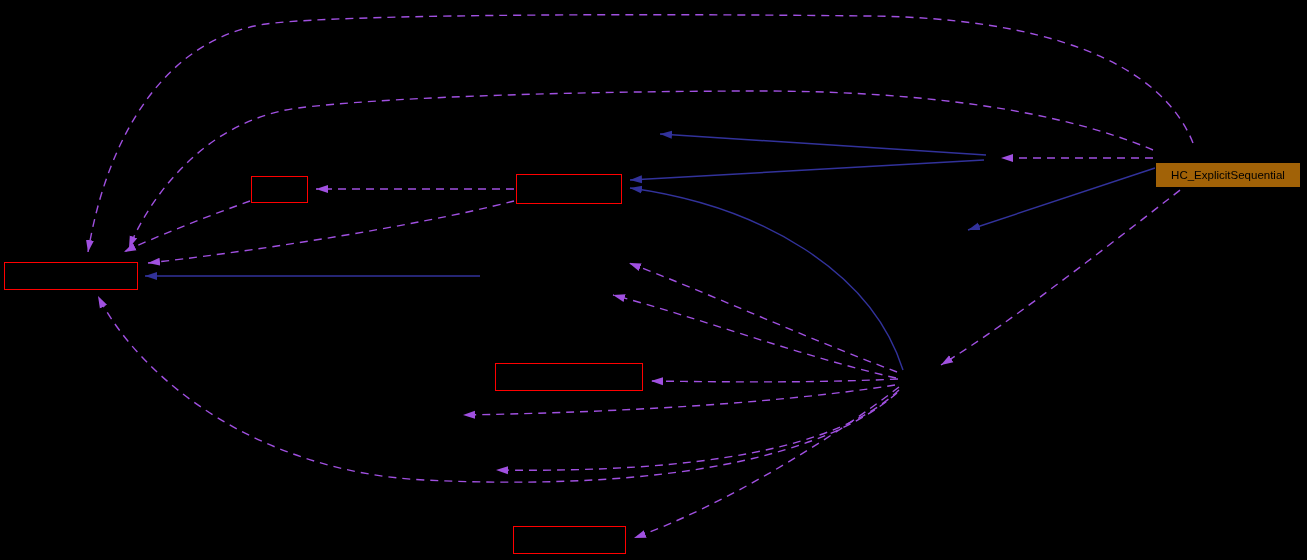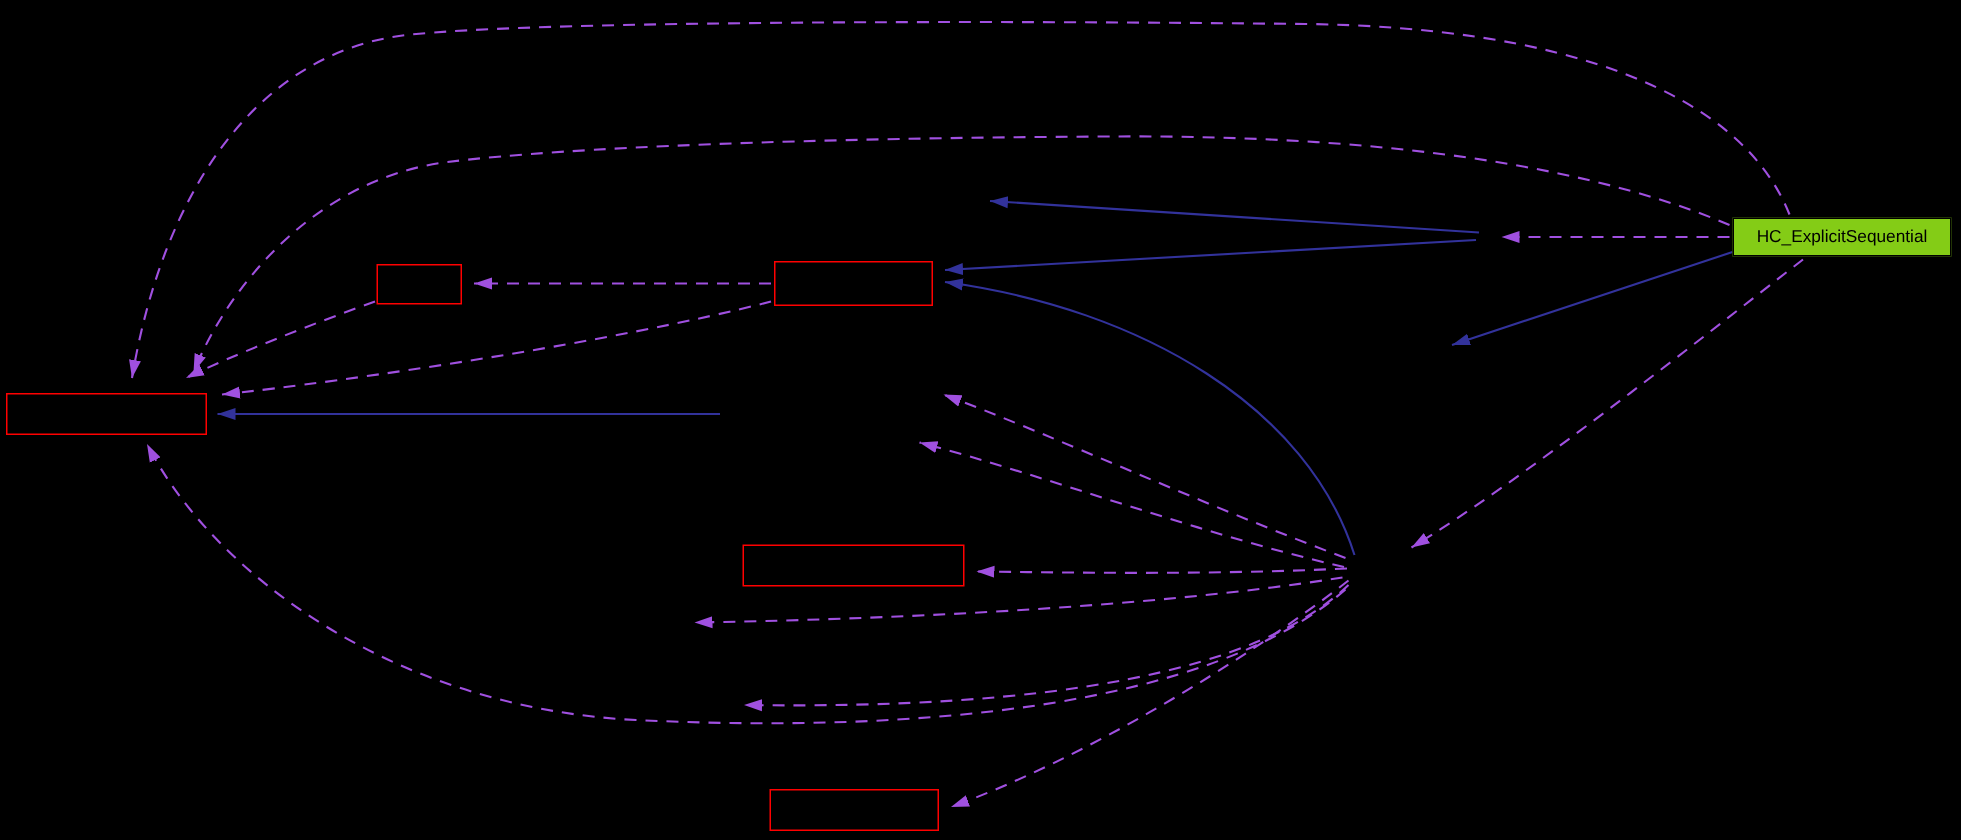--- a/index.html
+++ b/index.html
@@ -74,19 +74,19 @@
         <path d="M897,393 C806,472 610,489 424,480 C262,472 142,382 98,296" class="edge dashed" stroke="#a050e0" marker-end="url(#arrow-purple)"></path>
         <path d="M899,390 C838,448 702,473 496,470" class="edge dashed" stroke="#a050e0" marker-end="url(#arrow-purple)"></path>
         <path d="M986,155 L660,134" class="edge solid" stroke="#32329b" marker-end="url(#arrow-blue)"></path>
         <path d="M984,160 L630,180" class="edge solid" stroke="#32329b" marker-end="url(#arrow-blue)"></path>
         <path d="M903,370 C872,272 762,206 630,188" class="edge solid" stroke="#32329b" marker-end="url(#arrow-blue)"></path>
         <path d="M1155,168 L968,230" class="edge solid" stroke="#32329b" marker-end="url(#arrow-blue)"></path>
         <path d="M480,276 L145,276" class="edge solid" stroke="#32329b" marker-end="url(#arrow-blue)"></path>
       </g>
   </svg>
 
-  <div class="current-node" style="left: 1155px; top: 145px; width: 146px; height: 26px; background: #84cc16; border: 1px solid rgb(0, 0, 0); color: rgb(0, 0, 0);">HC_ExplicitSequential</div>
+  <div class="current-node" style="left: 1155px; top: 162px; width: 146px; height: 26px; background: #a16207; border: 1px solid rgb(0, 0, 0); color: rgb(0, 0, 0);">HC_ExplicitSequential</div>
 <div class="red-node" style="left: 4px; top: 262px; width: 134px; height: 28px; border: 1.5px solid rgb(255, 0, 0);"></div>
     <div class="red-node" style="left: 251px; top: 176px; width: 57px; height: 27px; border: 1.5px solid rgb(255, 0, 0);"></div>
     <div class="red-node" style="left: 516px; top: 174px; width: 106px; height: 30px; border: 1.5px solid rgb(255, 0, 0);"></div>
     <div class="red-node" style="left: 495px; top: 363px; width: 148px; height: 28px; border: 1.5px solid rgb(255, 0, 0);"></div>
     <div class="red-node" style="left: 513px; top: 526px; width: 113px; height: 28px; border: 1.5px solid rgb(255, 0, 0);"></div>
   </div>
 
 </body></html>

